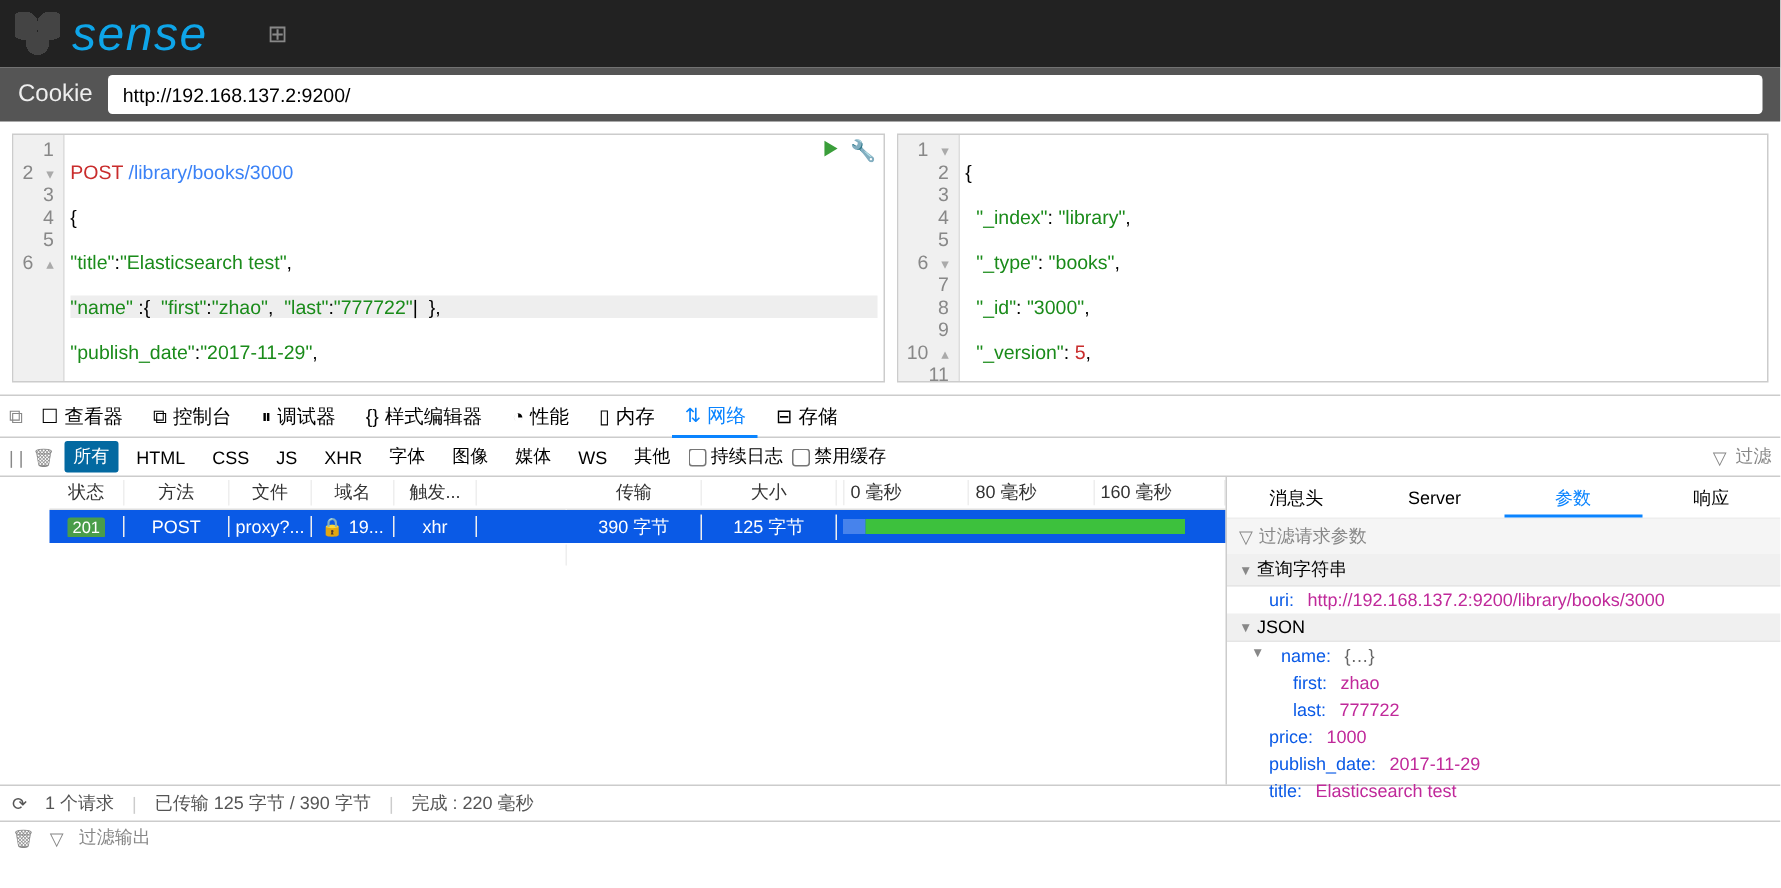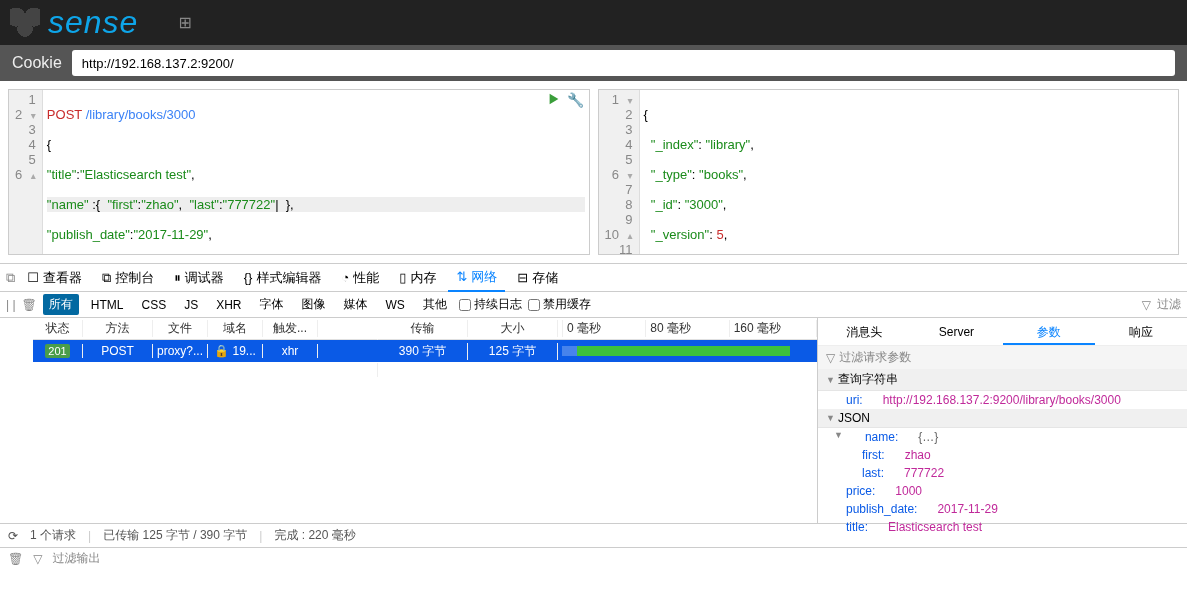--- a/index.html
+++ b/index.html
@@ -64,21 +64,21 @@
 .bar-wait { height: 10px; background: rgba(255,255,255,0.25); width: 6%; }
 .bar-recv { height: 10px; background: #3dc13d; width: 85%; }
 
 .net-right { width: 370px; border-left: 1px solid #ccc; display: flex; flex-direction: column; font-size: 12px; }
 .detail-tabs { display: flex; height: 28px; border-bottom: 1px solid #eee; }
 .detail-tab { flex: 1; text-align: center; line-height: 28px; cursor: pointer; }
 .detail-tab.active { color: #0a84ff; border-bottom: 2px solid #0a84ff; }
 .detail-filter { background: #f5f5f5; padding: 3px 8px; color: #888; display: flex; align-items: center; gap: 4px; }
 .detail-section { background: #f0f0f0; padding: 2px 8px; border-bottom: 1px solid #e5e5e5; display: flex; align-items: center; gap: 3px; }
 .detail-section .tri { font-size: 9px; color: #888; }
-.detail-row { padding: 2px 8px 2px 28px; display: flex; gap: 20px; }
+.detail-row { padding: 2px 8px 2px 28px; display: flex; gap: 9px; }
 .detail-row.indent2 { padding-left: 44px; }
 .detail-key { color: #0a5ae6; }
 .detail-val { color: #c0299a; }
 .detail-val.obj { color: #666; }
 .tri-sm { font-size: 9px; color: #888; margin-left: -12px; margin-right: 2px; }
 
 .status-bar { height: 24px; border-top: 1px solid #ccc; display: flex; align-items: center; padding: 0 8px; gap: 12px; font-size: 12px; color: #555; }
 .status-bar .sep { color: #ccc; }
 
 .bottom-bar { height: 22px; border-top: 1px solid #ccc; display: flex; align-items: center; padding: 0 8px; gap: 10px; font-size: 12px; color: #888; }

